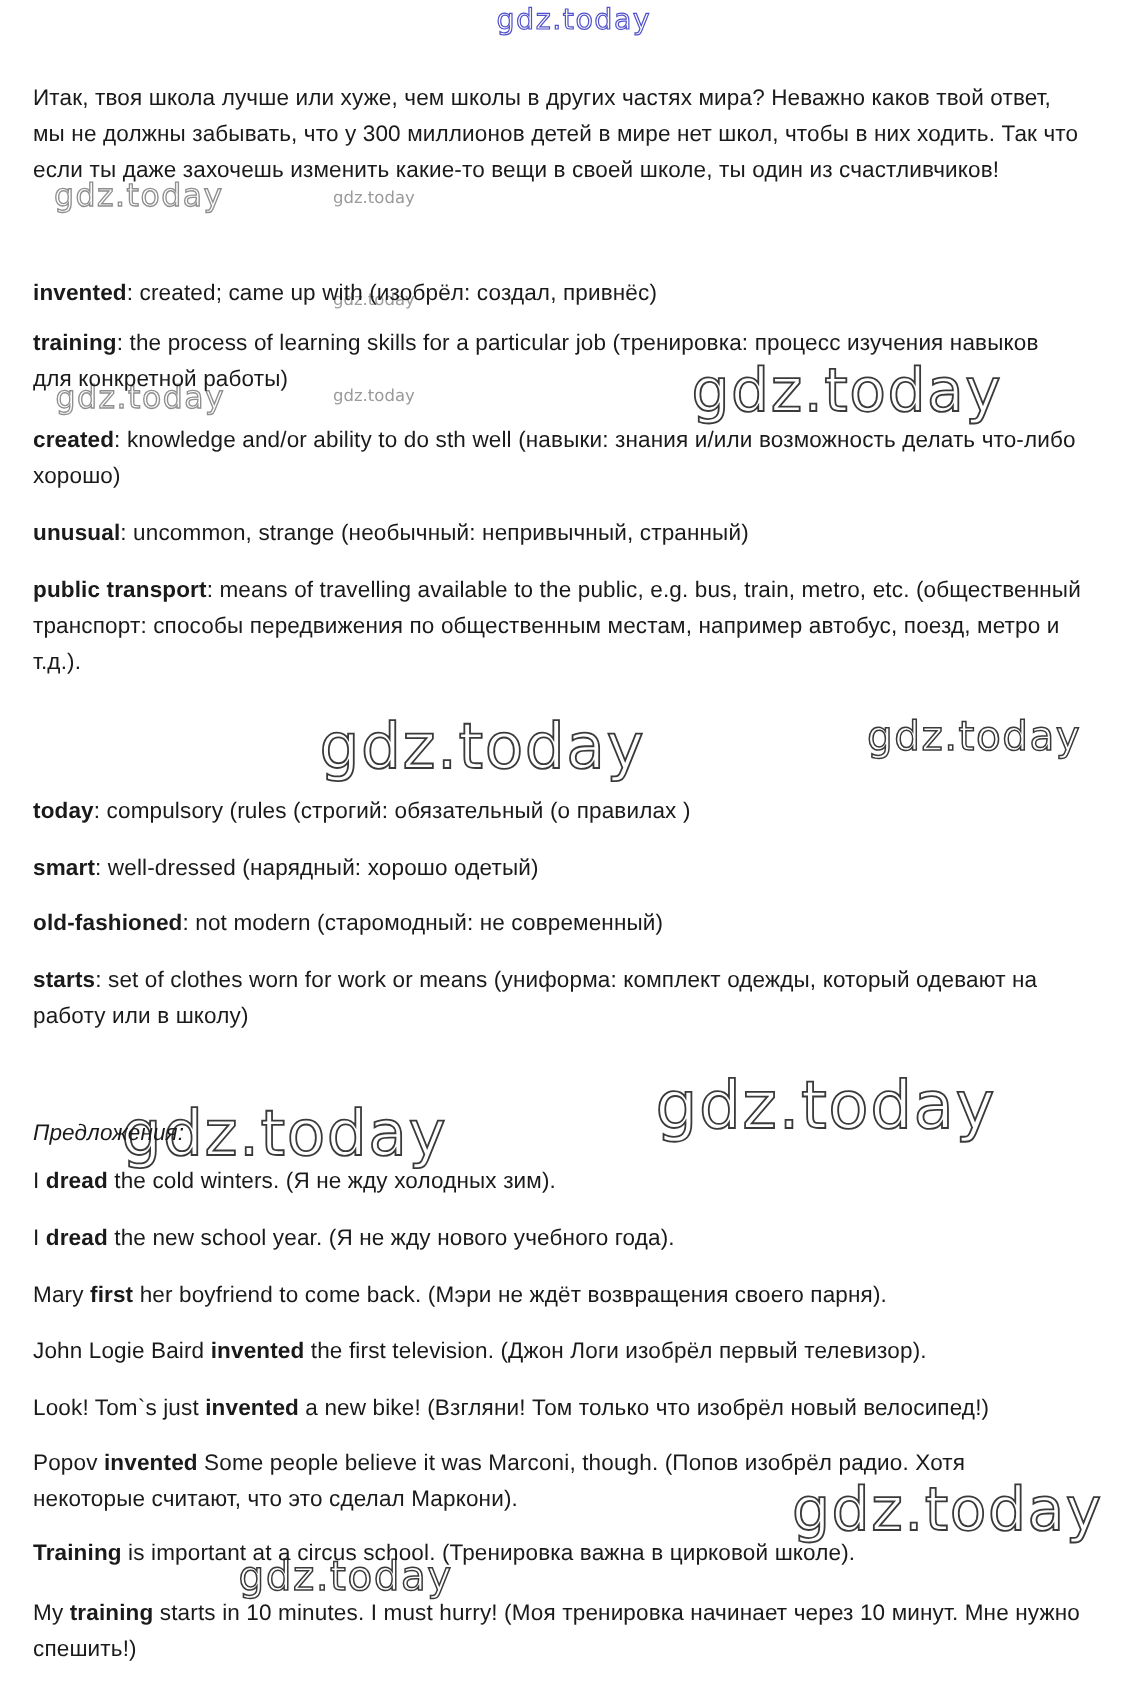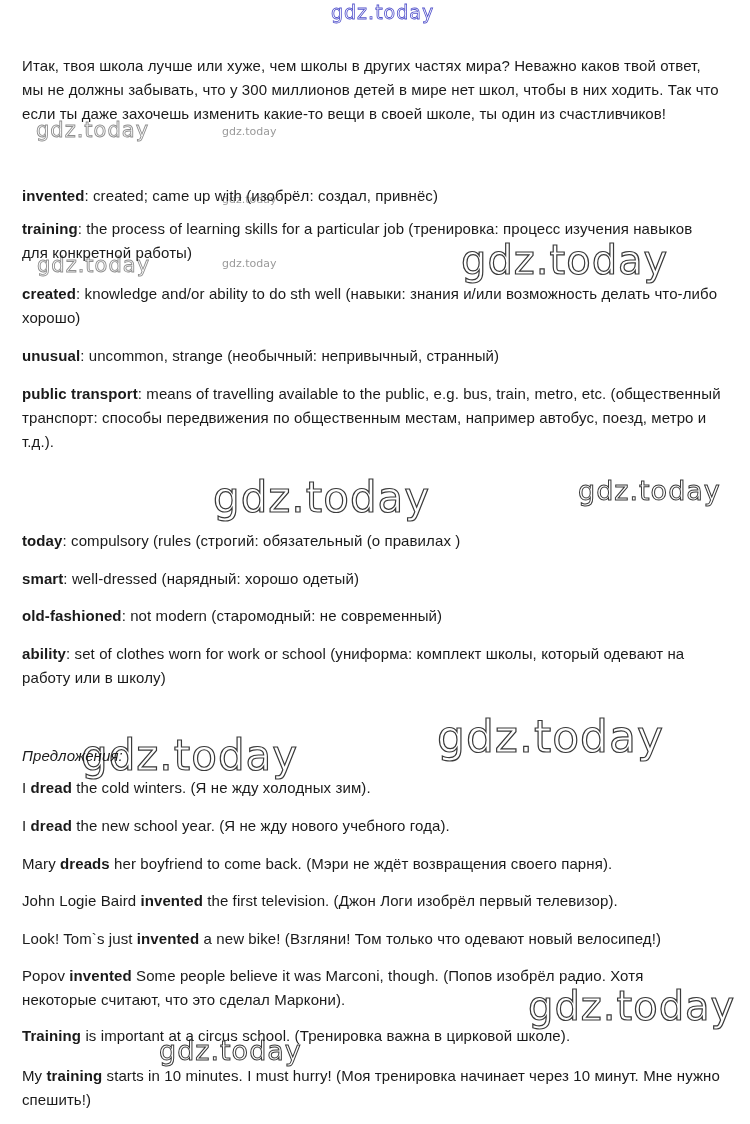--- a/index.html
+++ b/index.html
@@ -111,34 +111,34 @@
 
   <p class="tblock" style="top:378px;"><b>public transport</b><span>: means of travelling available to the public, e.g. bus, train, metro, etc. (общественный транспорт: способы передвижения по общественным местам, например автобус, поезд, метро и т.д.).</span></p>
 
 
   <p class="tblock" style="top:525px;"><b>today</b><span>: compulsory (rules (строгий: обязательный (о правилах )</span></p>
 
   <p class="tblock" style="top:563px;"><b>smart</b><span>: well-dressed (нарядный: хорошо одетый)</span></p>
 
   <p class="tblock" style="top:600px;"><b>old-fashioned</b><span>: not modern (старомодный: не современный)</span></p>
 
-  <p class="tblock" style="top:638px;"><b>ability</b><span>: set of clothes worn for work or school (униформа: комплект школы, который одевают на работу или в школу)</span></p>
+  <p class="tblock" style="top:638px;"><b>starts</b><span>: set of clothes worn for work or means (униформа: комплект одежды, который одевают на работу или в школу)</span></p>
 
 
   <p class="tblock center" style="top:740px;">Предложения:</p>
 
   <p class="tblock" style="top:772px;"><span>I </span><b>dread</b><span> the cold winters. (Я не жду холодных зим).</span></p>
 
   <p class="tblock" style="top:810px;"><span>I </span><b>dread</b><span> the new school year. (Я не жду нового учебного года).</span></p>
 
-  <p class="tblock" style="top:848px;"><span>Mary </span><b>dreads</b><span> her boyfriend to come back. (Мэри не ждёт возвращения своего парня).</span></p>
+  <p class="tblock" style="top:848px;"><span>Mary </span><b>first</b><span> her boyfriend to come back. (Мэри не ждёт возвращения своего парня).</span></p>
 
   <p class="tblock" style="top:885px;"><span>John Logie Baird </span><b>invented</b><span> the first television. (Джон Логи изобрёл первый телевизор).</span></p>
 
-  <p class="tblock" style="top:923px;"><span>Look! Tom`s just </span><b>invented</b><span> a new bike! (Взгляни! Том только что одевают новый велосипед!)</span></p>
+  <p class="tblock" style="top:923px;"><span>Look! Tom`s just </span><b>invented</b><span> a new bike! (Взгляни! Том только что изобрёл новый велосипед!)</span></p>
 
   <p class="tblock" style="top:960px;"><span>Popov </span><b>invented</b><span> Some people believe it was Marconi, though. (Попов изобрёл радио. Хотя некоторые считают, что это сделал Маркони).</span></p>
 
   <p class="tblock" style="top:1020px;"><span></span><b>Training</b><span> is important at a circus school. (Тренировка важна в цирковой школе).</span></p>
 
   <p class="tblock" style="top:1060px;"><span>My </span><b>training</b><span> starts in 10 minutes. I must hurry! (Моя тренировка начинает через 10 минут. Мне нужно спешить!)</span></p>
 
 </div>
 
 </body></html>

